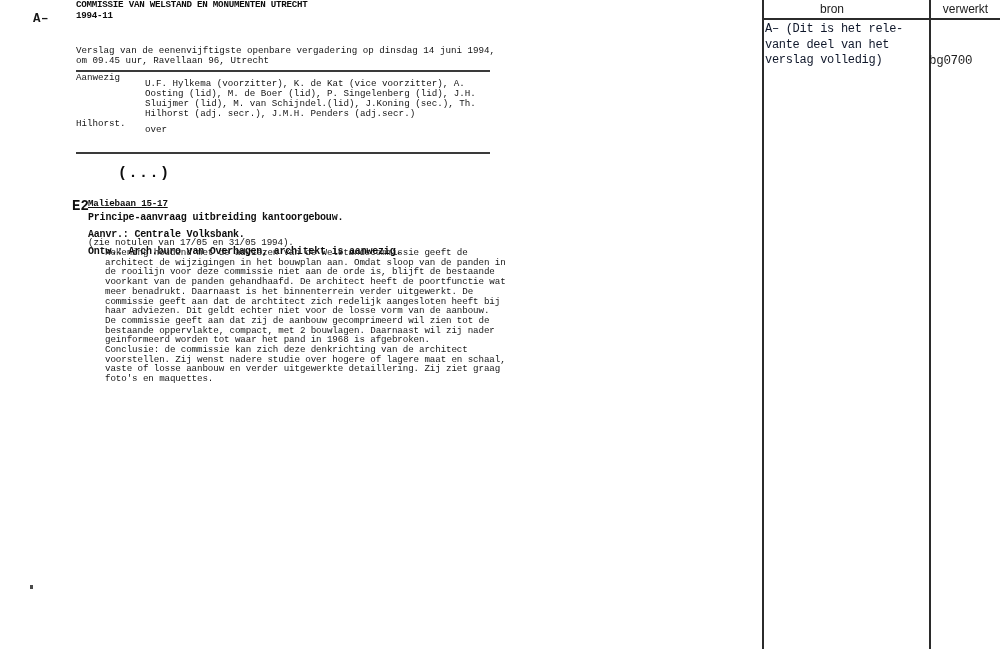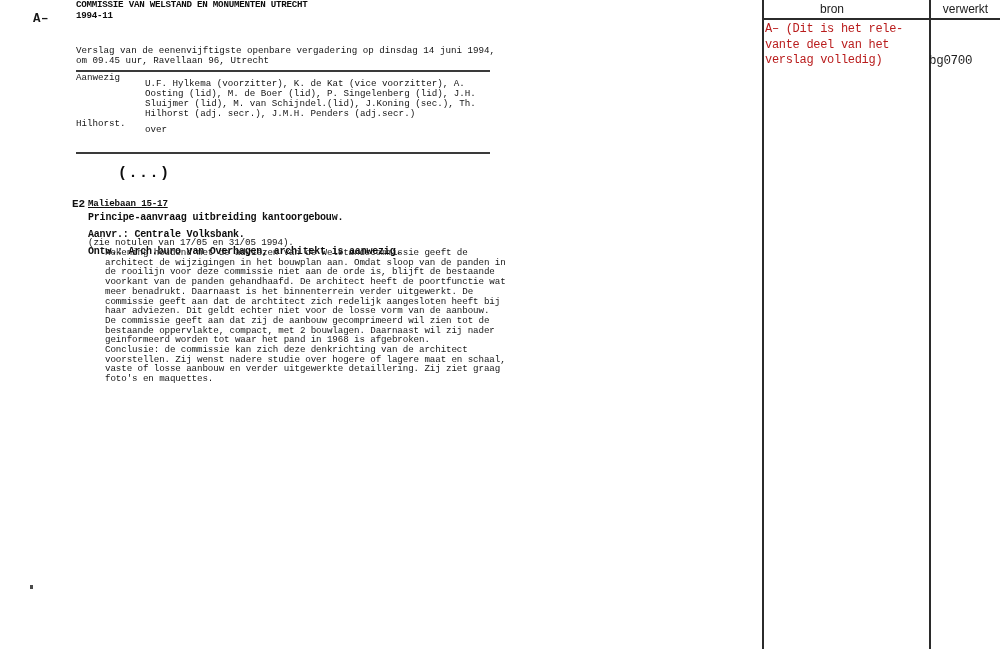--- a/index.html
+++ b/index.html
@@ -10,30 +10,30 @@
   .abs{position:absolute;}
   
   .doc-text{font-size:9.2px;line-height:10px;white-space:pre-line;color:#141414;}
   .doc-title{font-size:9.2px;line-height:10.5px;font-weight:bold;letter-spacing:-0.25px;color:#0d0d0d;white-space:pre-line;}
   .rule{background:#3a3a3a;height:2px;}
   .margin-marker{font-size:12.5px;font-weight:bold;color:#161616;letter-spacing:0.5px;}
   .att-row{display:flex;}
   .att-label{width:69px;flex:0 0 69px;font-size:9.2px;line-height:10px;color:#141414;}
   .att-value{font-size:9.2px;line-height:10px;white-space:pre-line;color:#141414;margin-top:6px;}
   .omission{font-size:15px;font-weight:bold;letter-spacing:1.5px;color:#0d0d0d;}
-  .item-code{font-size:11px;font-weight:600;color:#111;}
+  .item-code{font-size:14px;font-weight:600;color:#111;}
   .item-heading{font-size:9.2px;font-weight:bold;text-decoration:underline;letter-spacing:-0.2px;color:#0d0d0d;}
   .item-bold{font-size:10px;line-height:17px;font-weight:bold;letter-spacing:-0.2px;white-space:pre-line;color:#0d0d0d;}
   .item-body{font-size:9.2px;line-height:9.7px;white-space:pre-line;letter-spacing:-0.1px;color:#161616;}
   .speck{width:3px;height:4px;background:#4a4a4a;}
   
   .vline{width:2px;background:#2b2b2b;}
   .hline{height:2px;background:#2b2b2b;}
   .panel-header{font-family:"Liberation Sans", sans-serif;font-size:12px;color:#1c1c1c;text-align:center;}
-  .panel-note{font-size:12px;line-height:15.5px;white-space:pre-line;color:#b91c1c;letter-spacing:-0.3px;}
+  .panel-note{font-size:12px;line-height:15.5px;white-space:pre-line;color:#0f172a;letter-spacing:-0.3px;}
   .panel-code{font-size:12.5px;color:#1f1f1f;letter-spacing:-0.3px;}
 </style>
 </head>
 <body>
 
 <div class="page">
 
   <div class="abs margin-marker" style="left:33px;top:12px;">A–</div>
 
   <div class="abs doc-title" style="left:76px;top:0;">COMMISSIE VAN WELSTAND EN MONUMENTEN UTRECHT

